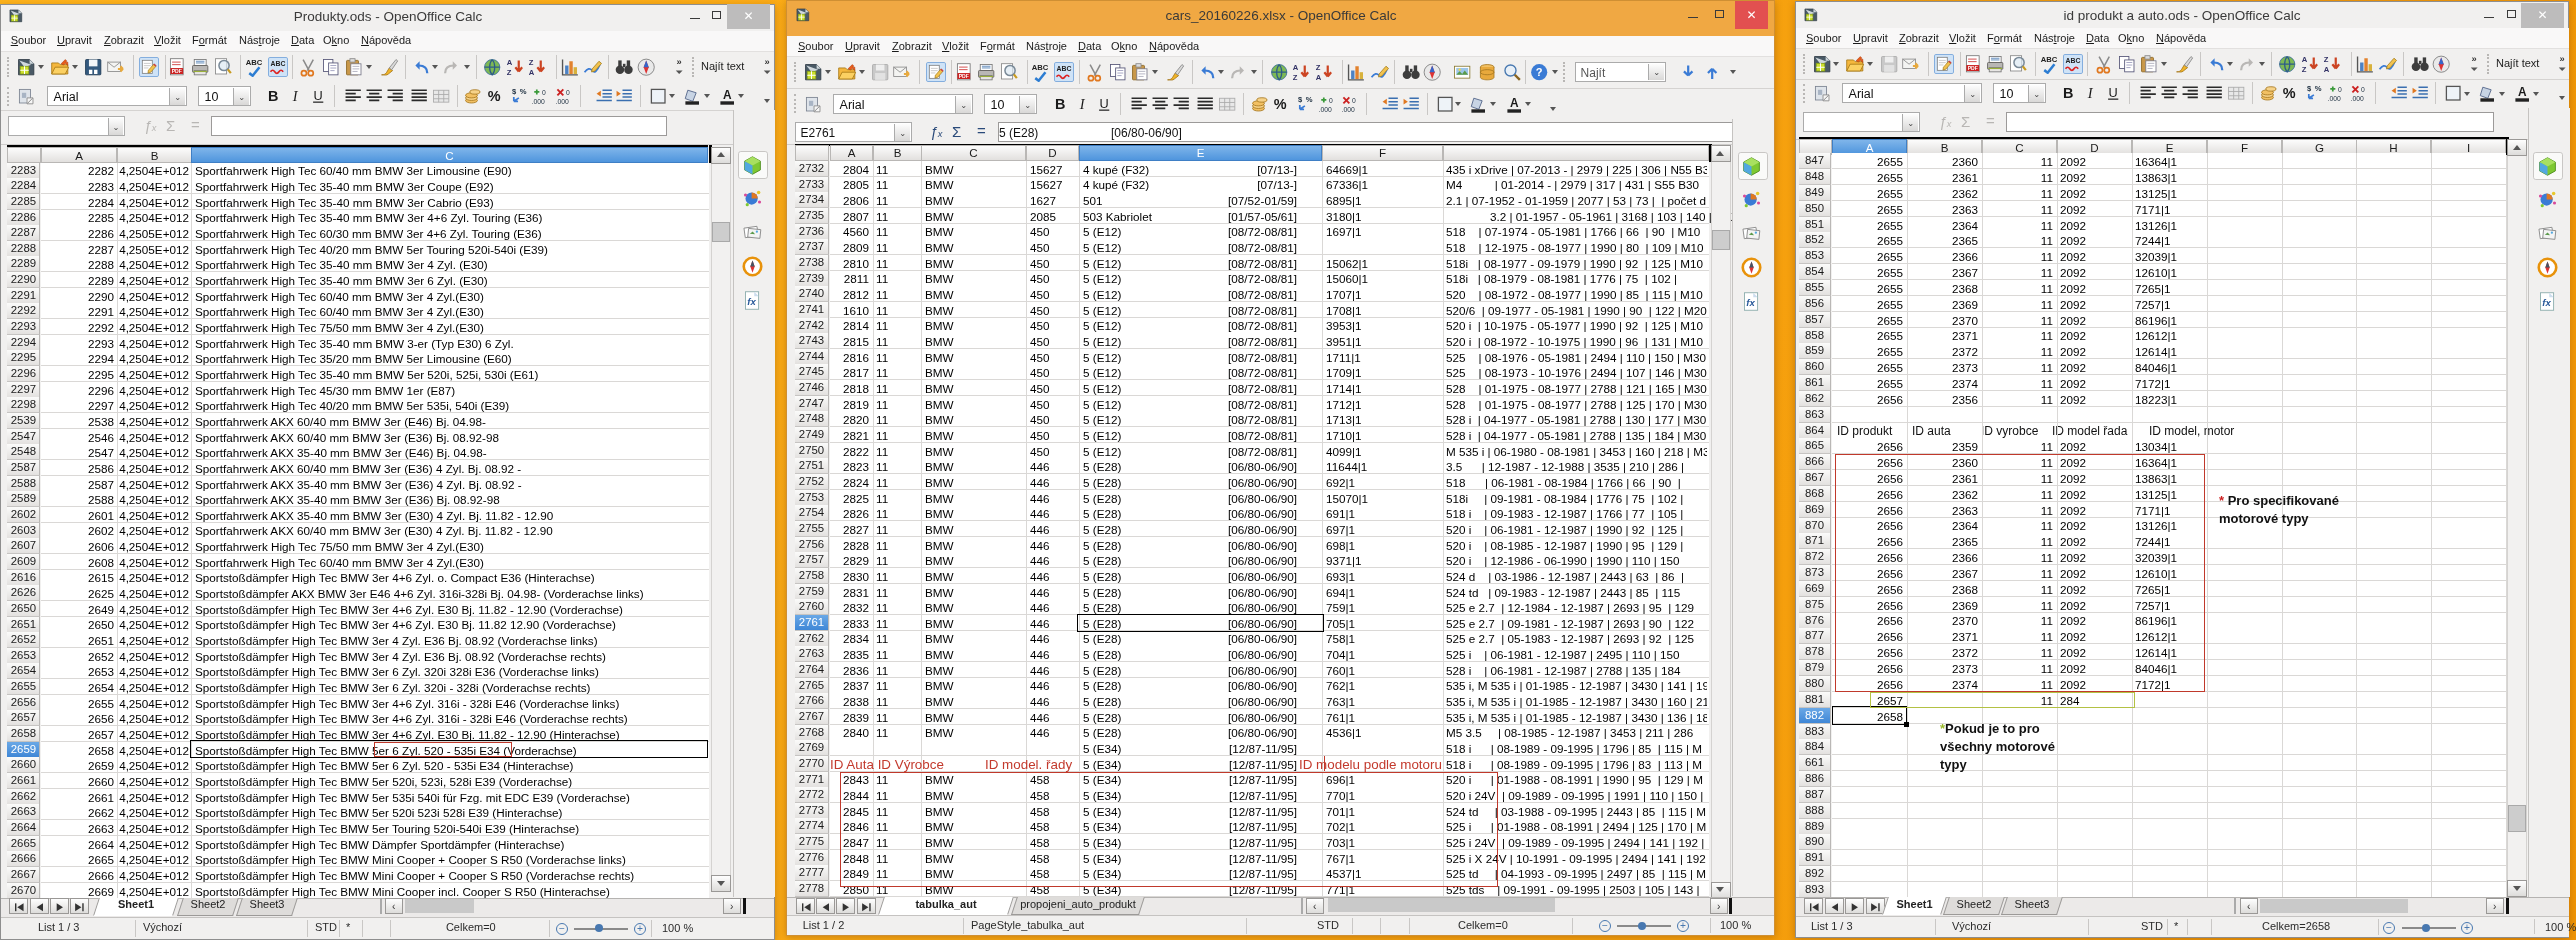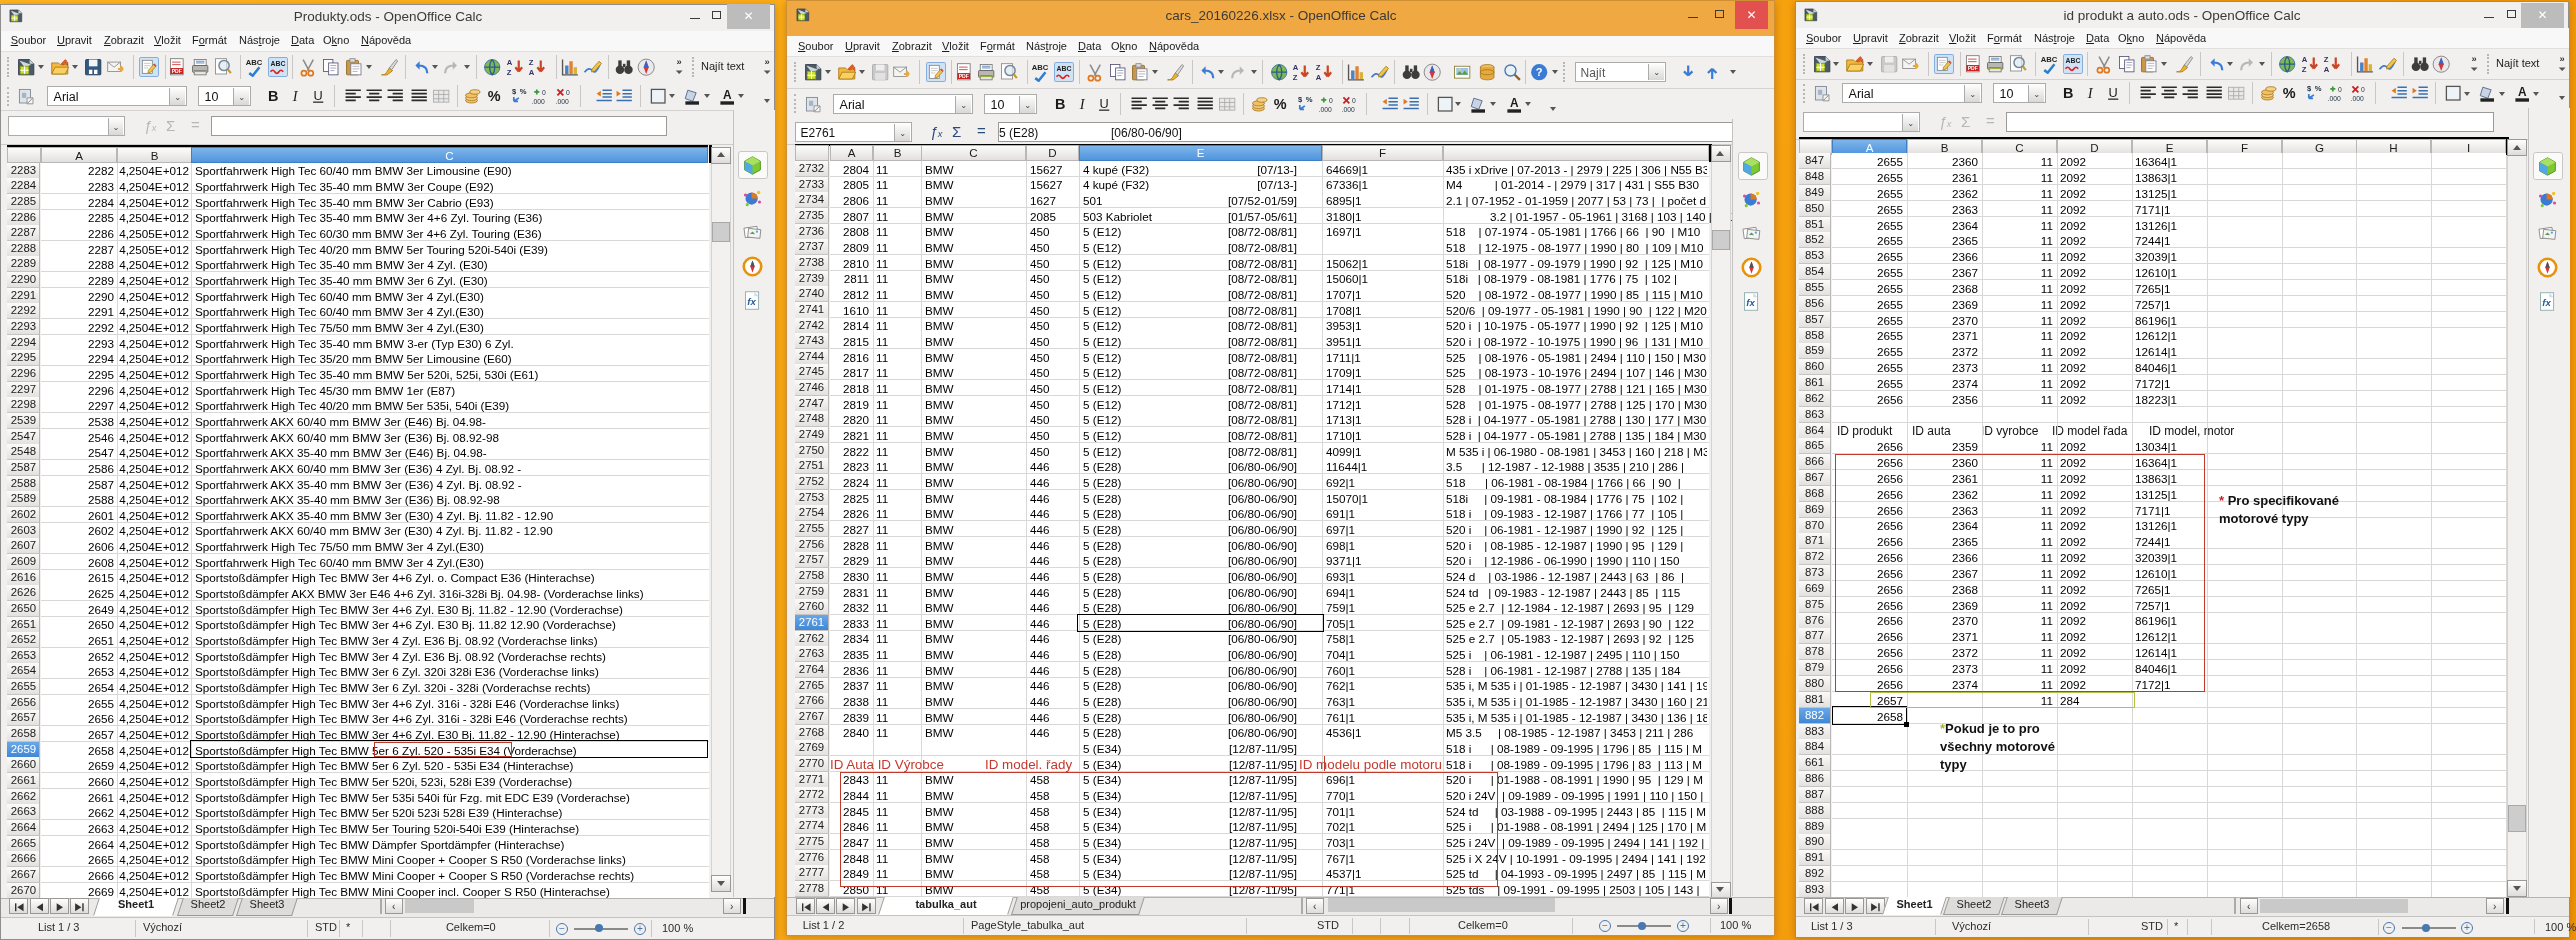--- a/index.html
+++ b/index.html
@@ -984,21 +984,21 @@
 <div class="cell rt" style="left:831px;top:210px;width:38px">2807</div>
 <div class="cell" style="left:876px;top:210px;width:37px">11</div>
 <div class="cell" style="left:925px;top:210px;width:93px">BMW</div>
 <div class="cell" style="left:1030px;top:210px;width:46px">2085</div>
 <div class="cell" style="left:1083px;top:210px;width:120px">503 Kabriolet</div>
 <div class="cell rt" style="left:1195px;top:210px;width:102px">[01/57-05/61]</div>
 <div class="cell" style="left:1326px;top:210px;width:111px">3180|1</div>
 <div class="cell" style="left:1490px;top:210px;width:261px">3.2 | 01-1957 - 05-1961 | 3168 | 103 | 140 |  | Kabri</div>
 <div class="rh " style="left:795px;top:224px;width:34px;height:15.7px;line-height:14.7px">2736</div>
 <div class="row" style="left:830px;top:224px;width:879px;height:15.7px"></div>
-<div class="cell rt" style="left:831px;top:225px;width:38px">2808</div>
+<div class="cell rt" style="left:831px;top:225px;width:38px">4560</div>
 <div class="cell" style="left:876px;top:225px;width:37px">11</div>
 <div class="cell" style="left:925px;top:225px;width:93px">BMW</div>
 <div class="cell" style="left:1030px;top:225px;width:46px">450</div>
 <div class="cell" style="left:1083px;top:225px;width:120px">5 (E12)</div>
 <div class="cell rt" style="left:1195px;top:225px;width:102px">[08/72-08/81]</div>
 <div class="cell" style="left:1326px;top:225px;width:111px">1697|1</div>
 <div class="cell" style="left:1446px;top:225px;width:261px">518    | 07-1974 - 05-1981 | 1766 | 66  | 90  | M10</div>
 <div class="rh " style="left:795px;top:239px;width:34px;height:15.7px;line-height:14.7px">2737</div>
 <div class="row" style="left:830px;top:239px;width:879px;height:15.7px"></div>
 <div class="cell rt" style="left:831px;top:241px;width:38px">2809</div>

